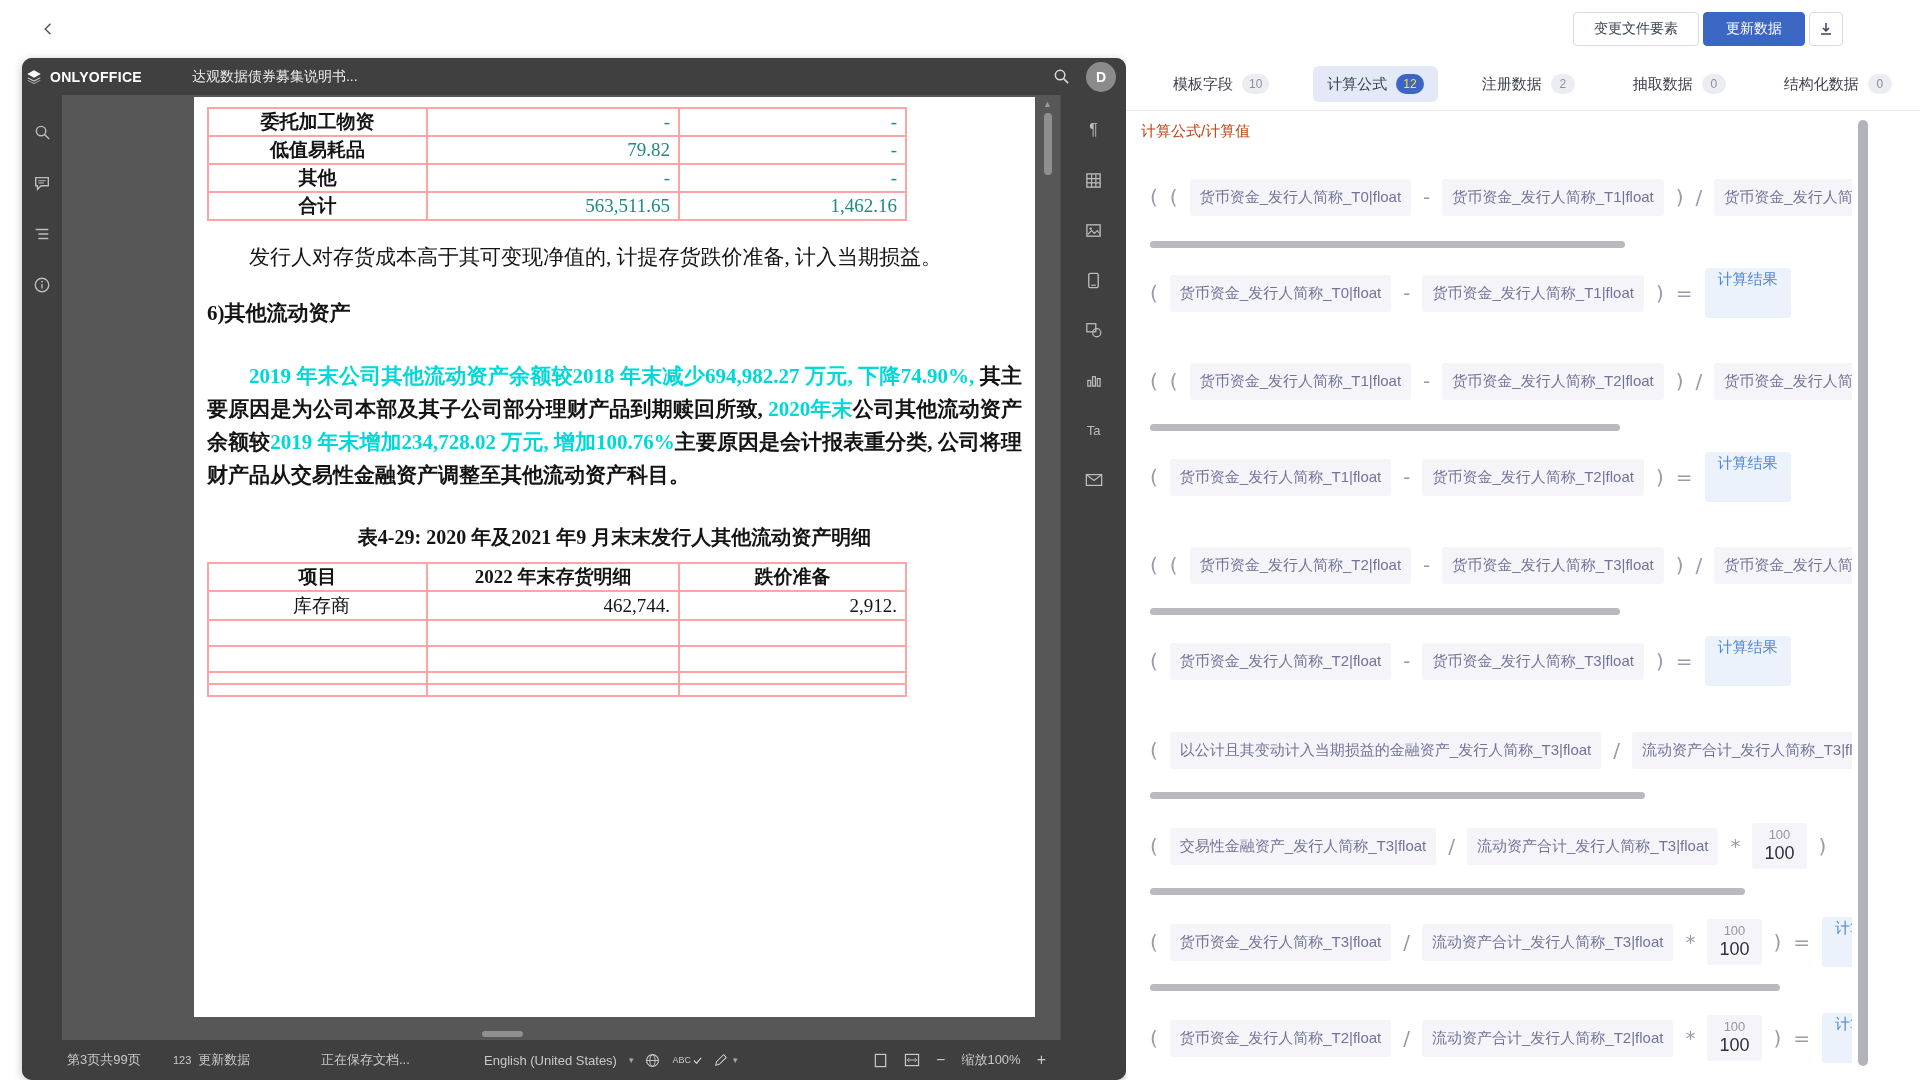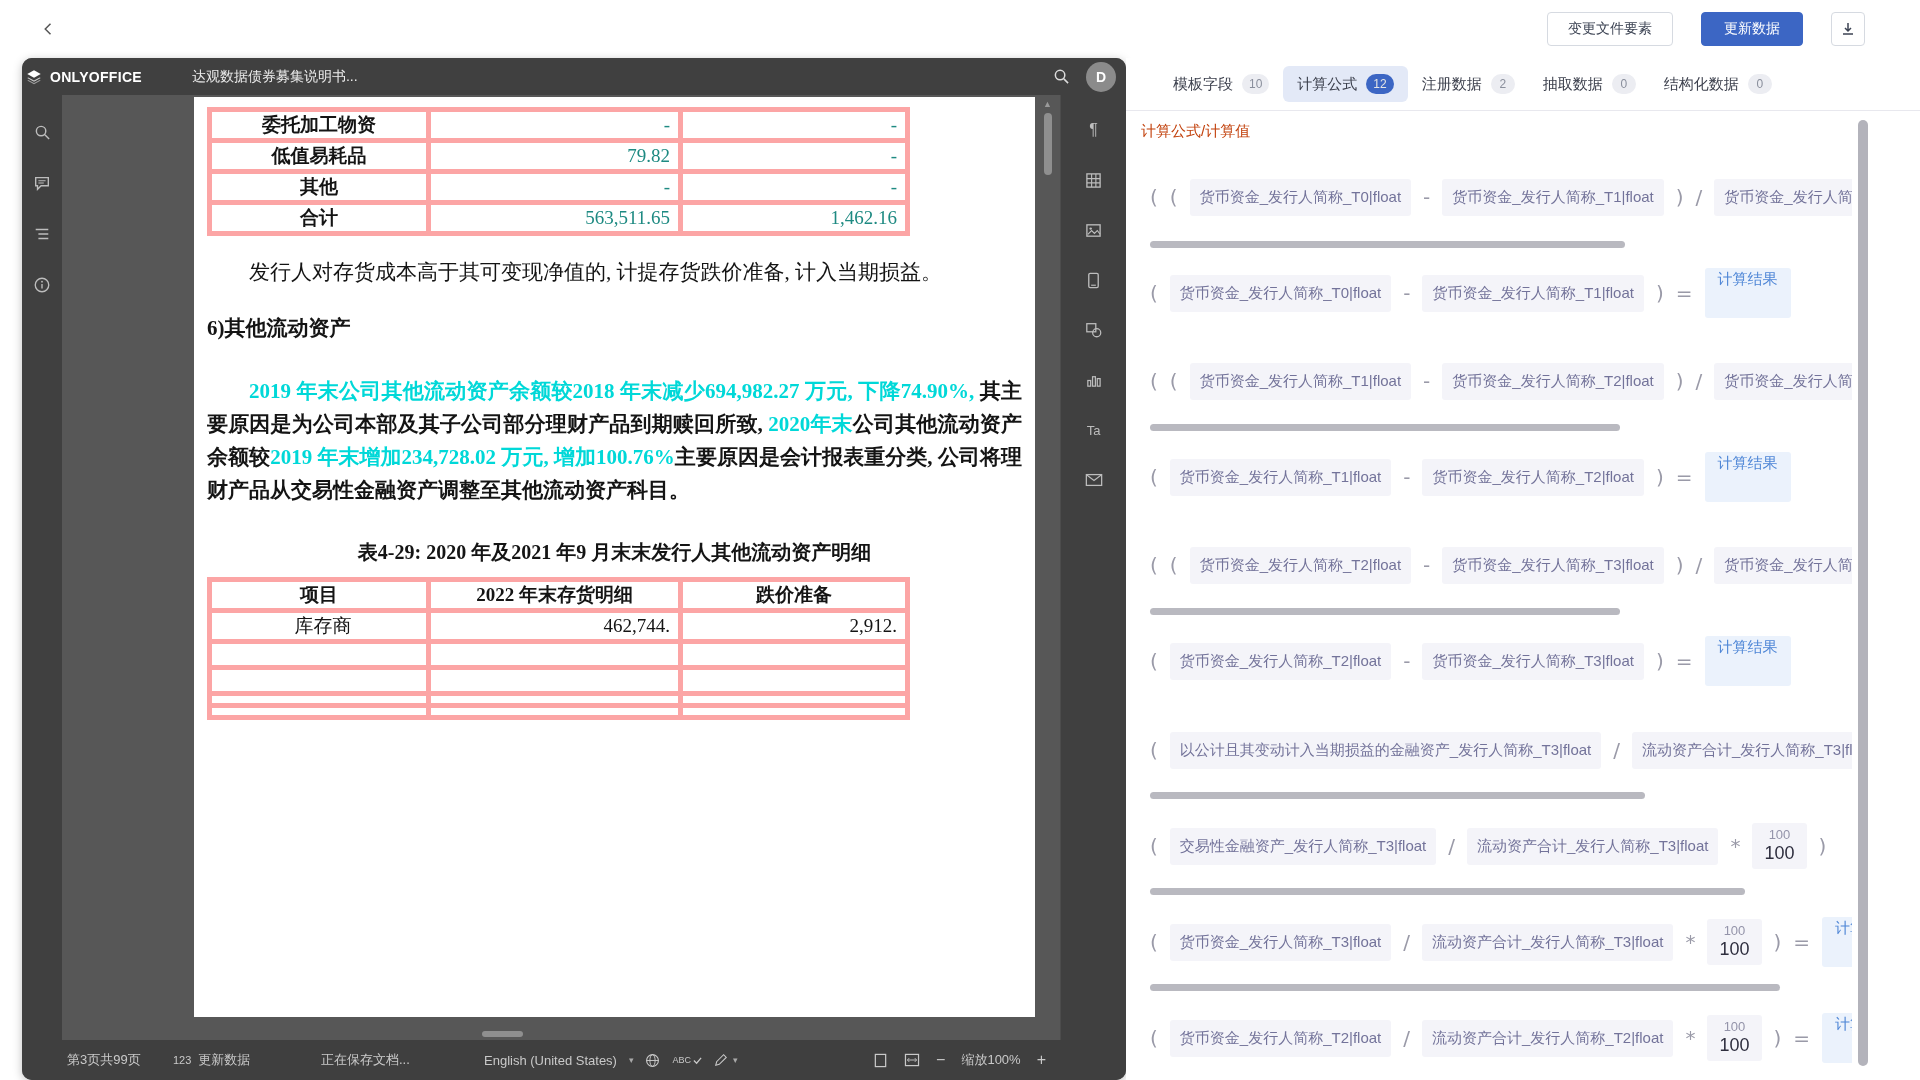--- a/index.html
+++ b/index.html
@@ -3,21 +3,21 @@
 <meta charset="utf-8">
 <style>
   *{margin:0;padding:0;box-sizing:border-box}
   html,body{width:1920px;height:1080px;overflow:hidden}
   body{font-family:"Liberation Sans",sans-serif;background:#fff;position:relative}
   #app{position:absolute;inset:0;width:1920px;height:1080px}
 
   
   #topbar{position:absolute;left:0;top:0;width:1920px;height:58px;background:#fff}
   .back-btn{position:absolute;left:36px;top:16px;width:26px;height:26px;cursor:pointer;display:flex;align-items:center;justify-content:center}
-  .top-actions{position:absolute;right:55px;top:12px;display:flex;gap:28px;align-items:center}
+  .top-actions{position:absolute;right:77px;top:12px;display:flex;gap:4px;align-items:center}
   .btn{height:34px;border-radius:4px;font-size:14px;display:flex;align-items:center;justify-content:center;cursor:pointer}
   .btn-outline{border:1px solid #d6dae1;background:#fff;color:#3c4353;padding:0 20px}
   .btn-primary{background:var(--accent);color:#fff;padding:0 22px;border:1px solid var(--accent)}
   .btn-icon{width:34px;border:1px solid #d6dae1;background:#fff}
 
   
   #editor{position:absolute;left:22px;top:58px;width:1104px;height:1022px;background:#575757;border-radius:10px;overflow:hidden;box-shadow:0 2px 10px rgba(0,0,0,.25)}
   .menubar{position:absolute;left:0;top:0;width:100%;height:37px;background:#404040;display:flex;align-items:center;padding:0 10px 0 3px}
   .brand{display:flex;align-items:center;gap:7px;margin-right:32px}
   .brand-name{color:#fff;font-weight:bold;font-size:14px;letter-spacing:.3px}
@@ -32,21 +32,21 @@
   .tool-ic{cursor:pointer;display:flex;align-items:center;justify-content:center;width:22px;height:22px;color:#bdbdbd;font-size:16px}
 
   .canvas{position:absolute;left:40px;right:66px;top:37px;bottom:40px;background:#575757;overflow:hidden}
   .doc-vscroll-arrow{position:absolute;right:8px;top:4px;color:#9a9a9a;font-size:9px;cursor:pointer}
   .doc-vscroll{position:absolute;right:8px;top:18px;width:8px;height:62px;background:#8f8f8f;border-radius:4px;cursor:pointer}
   .doc-hscroll{position:absolute;left:420px;bottom:3px;width:41px;height:6px;background:#8f8f8f;border-radius:3px;cursor:pointer}
 
   
   .page{position:absolute;left:132px;top:2px;width:841px;height:920px;background:#fff;font-family:"Liberation Serif","DejaVu Serif",serif;color:#141414;padding-top:10px;cursor:text}
   .doc-table{border-collapse:collapse;margin-left:13px;table-layout:fixed;border:2px solid #1a1a1a}
-  .doc-table td,.doc-table th{border:5px solid #fca5a5;font-size:19px;overflow:hidden;white-space:nowrap}
+  .doc-table td,.doc-table th{border:2px solid #fca5a5;font-size:19px;overflow:hidden;white-space:nowrap}
   .doc-table .lab{text-align:center;font-weight:bold}
   .doc-table .val{text-align:right;padding-right:8px}
   #table-top .val{color:var(--teal)}
   #table-top tr{height:27px}
   #table-bottom th{font-size:19px;text-align:center;font-weight:bold}
   #table-bottom .val{color:#141414}
   .para{font-size:21px;line-height:33px;text-align:justify;margin:0 13px;text-indent:42px}
   .heading{font-size:21px;font-weight:bold;margin-left:13px;margin-top:23px;line-height:33px}
   .p1{margin-top:20px}
   .p2{margin-top:13px}
@@ -57,26 +57,26 @@
   .mt-table{margin-top:10px}
 
   
   .statusbar{position:absolute;left:0;bottom:0;width:100%;height:40px;background:#3f3f3f;color:#c9c9c9;font-size:13px}
   .sb-item{position:absolute;top:0;height:40px;display:flex;align-items:center;gap:7px;cursor:pointer;white-space:nowrap}
   .sb-ico{font-size:11px;letter-spacing:0;color:#c9c9c9}
   .caret{font-size:9px;color:#a9a9a9}
 
   
   #panel{position:absolute;left:1126px;top:58px;width:794px;height:1022px;background:#fff}
-  .tabs{position:absolute;left:33px;top:6px;height:40px;display:flex;align-items:center}
+  .tabs{position:absolute;left:33px;top:6px;height:40px;display:flex;gap:30px;align-items:center}
   .tab{display:flex;align-items:center;gap:9px;padding:0 14px;height:36px;border-radius:6px;cursor:pointer}
   .tab-label{font-size:15px;color:#3b3f4c}
   .tab-badge{min-width:24px;height:20px;border-radius:10px;background:#ecedf2;color:#8a8f9c;font-size:12px;display:flex;align-items:center;justify-content:center;padding:0 7px}
   .tab.active{background:#e3e9f7}
-  .tab.active .tab-badge{background:var(--accent);color:#e5e5e5}
+  .tab.active .tab-badge{background:var(--accent);color:#fde047}
   .tabs-divider{position:absolute;left:0;top:52px;width:794px;height:1px;background:#e8e8ee}
   .section-title{position:absolute;left:15px;top:64px;font-size:15px;color:#c2410c}
 
   #formulas{position:absolute;left:0;top:0;width:726px;height:1022px;overflow:hidden}
   .frow{position:absolute;left:24px;height:36px;display:flex;align-items:center;gap:12px;white-space:nowrap}
   .op{font-size:20px;color:#9a9aa8;font-family:"DejaVu Sans",sans-serif;flex:0 0 auto}
   .chip{background:#f4f4f9;color:var(--chip);font-size:15px;padding:9px 10px;border-radius:3px;cursor:pointer;flex:0 0 auto}
   .result{background:#ebf2fc;color:var(--result);font-size:15px;padding:2px 13px 29px;border-radius:3px;cursor:pointer;flex:0 0 auto}
   .frac{background:#f4f4f9;border-radius:3px;padding:5px 12px;display:flex;flex-direction:column;align-items:center;line-height:1.15;cursor:pointer;flex:0 0 auto}
   .frac .ft{font-size:13px;color:#9494aa}

